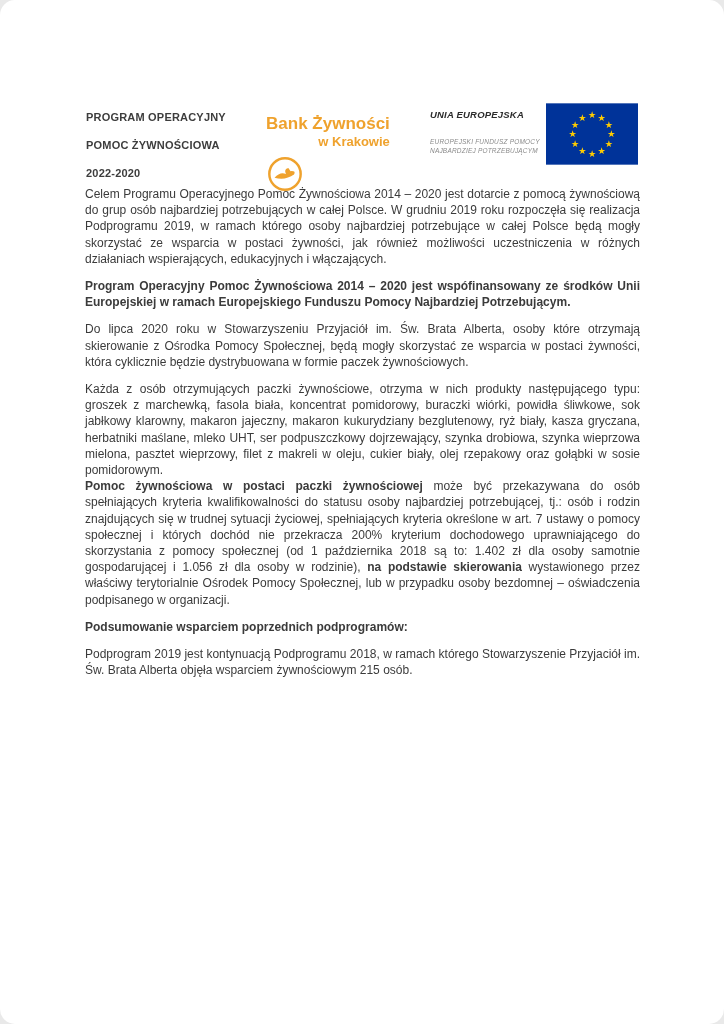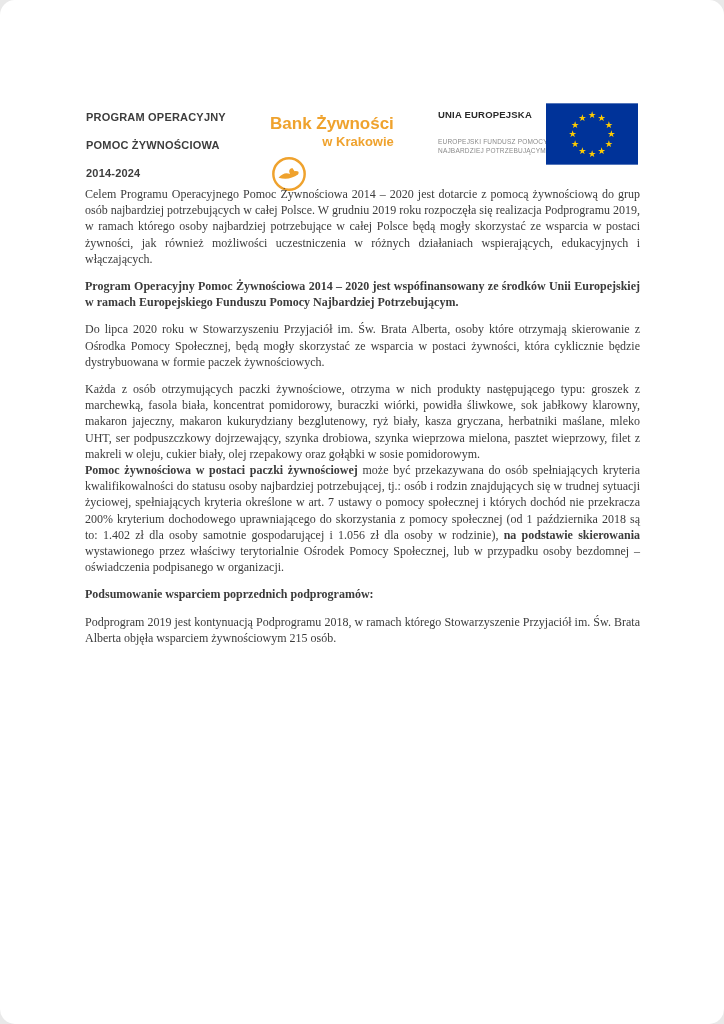--- a/index.html
+++ b/index.html
@@ -42,21 +42,21 @@
     color: #efa22d;
     white-space: nowrap;
     line-height: 18px;
   }
   .bank-subtitle {
     font-weight: bold;
     font-size: 13px;
     color: #efa22d;
     margin-top: 1px;
   }
-  .eu-block { display: flex; align-items: flex-start; }
+  .eu-block { display: flex; gap: 8px; align-items: flex-start; font-style: italic; }
   .eu-text { width: 108px; padding-top: 6px; }
   .eu-title {
     font-weight: bold;
     font-size: 9.5px;
     color: #2b2b2b;
     letter-spacing: 0.2px;
     margin-bottom: 17px;
     white-space: nowrap;
   }
   .eu-subtitle {
@@ -67,38 +67,37 @@
     white-space: nowrap;
   }
   .eu-flag { display: block; }
   .content {
     position: absolute;
     left: 85px; top: 186px;
     width: 555px;
     font-size: 12px;
     line-height: 16.2px;
     text-align: justify;
-    font-family: Liberation Serif, serif;
   }
   .content p { margin-bottom: 11px; }
   .content p.tight { margin-bottom: 0; }
   .bold { font-weight: bold; }
   .heading { font-weight: bold; }
 </style>
 </head>
 <body>
 
 <div class="page">
 
   <div class="header">
 
     <div class="program-block">
       <div>PROGRAM OPERACYJNY</div>
       <div>POMOC ŻYWNOŚCIOWA</div>
-      <div>2014-2024</div>
+      <div>2022-2020</div>
     </div>
 
     <div class="bank-logo">
       <div class="bank-text">
         <div class="bank-title">Bank Żywności</div>
         <div class="bank-subtitle">w Krakowie</div>
       </div>
       <span>
         <svg width="38" height="38" viewBox="0 0 40 40">
           <circle cx="20" cy="20" r="16.5" fill="none" stroke="#efa22d" stroke-width="2.6"></circle>

